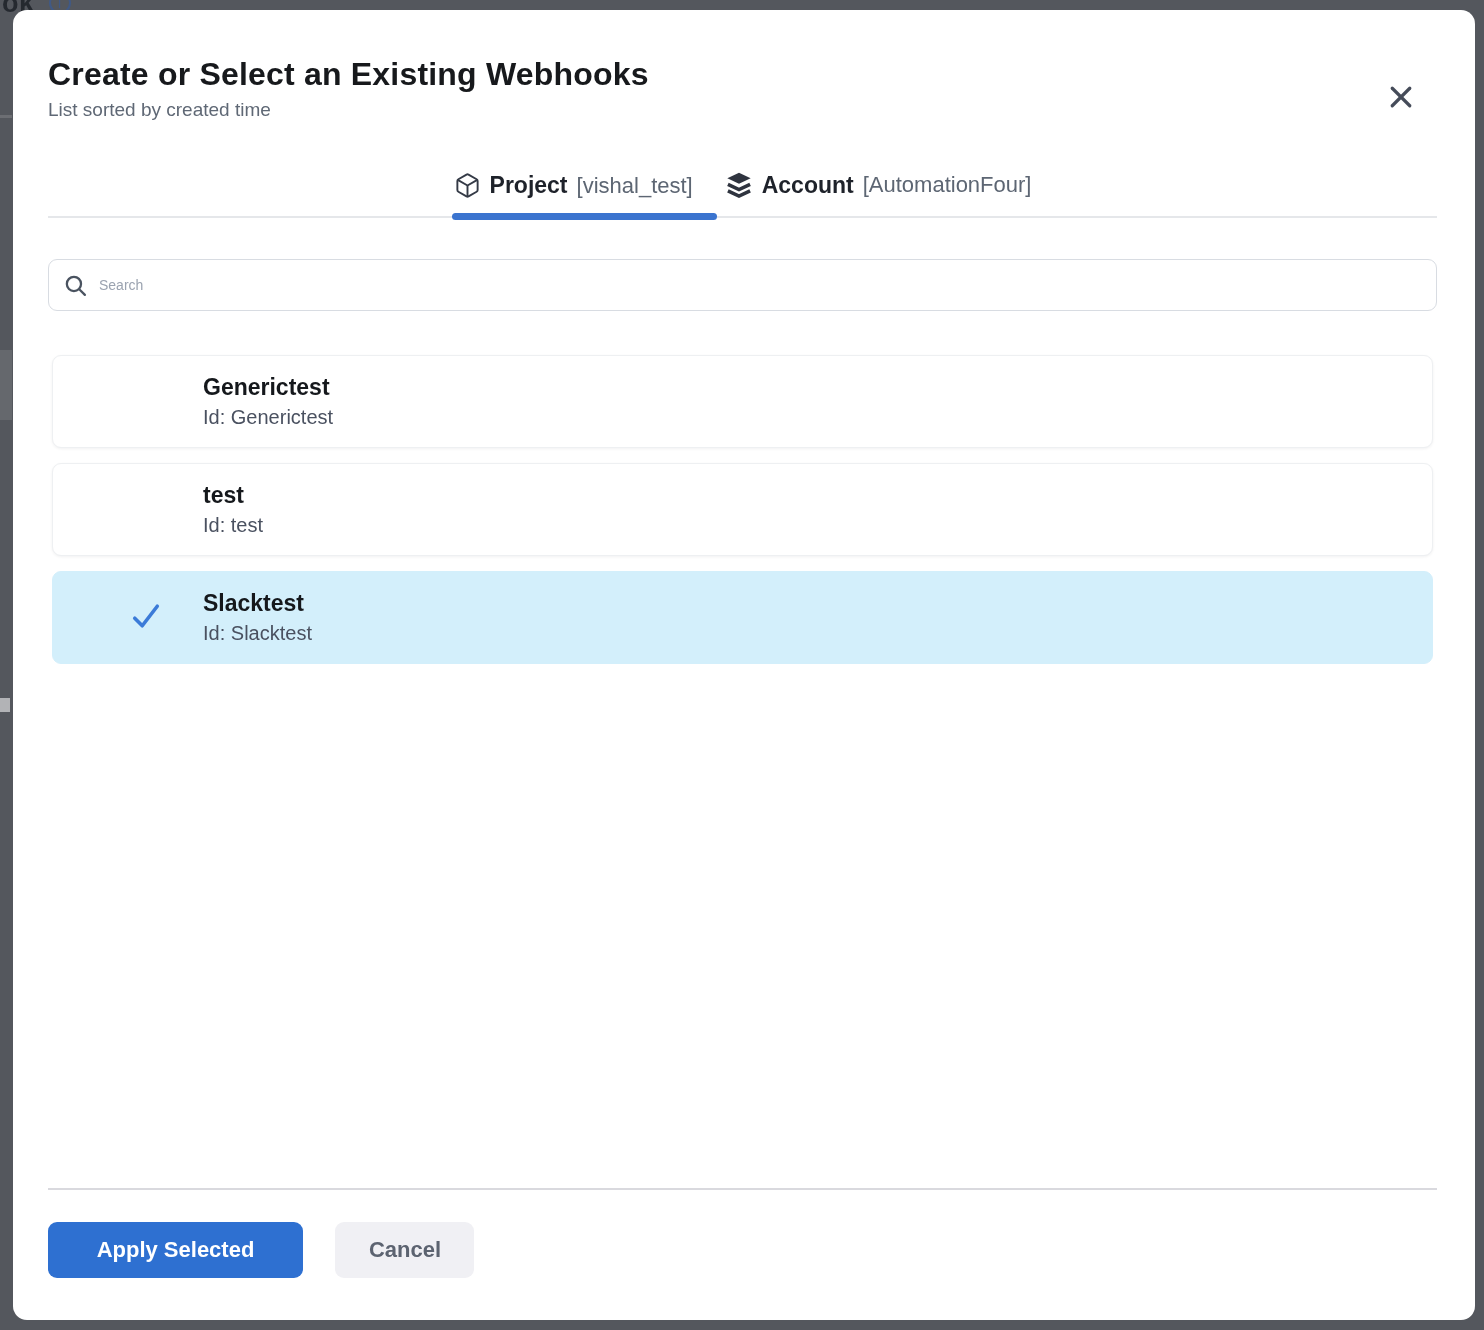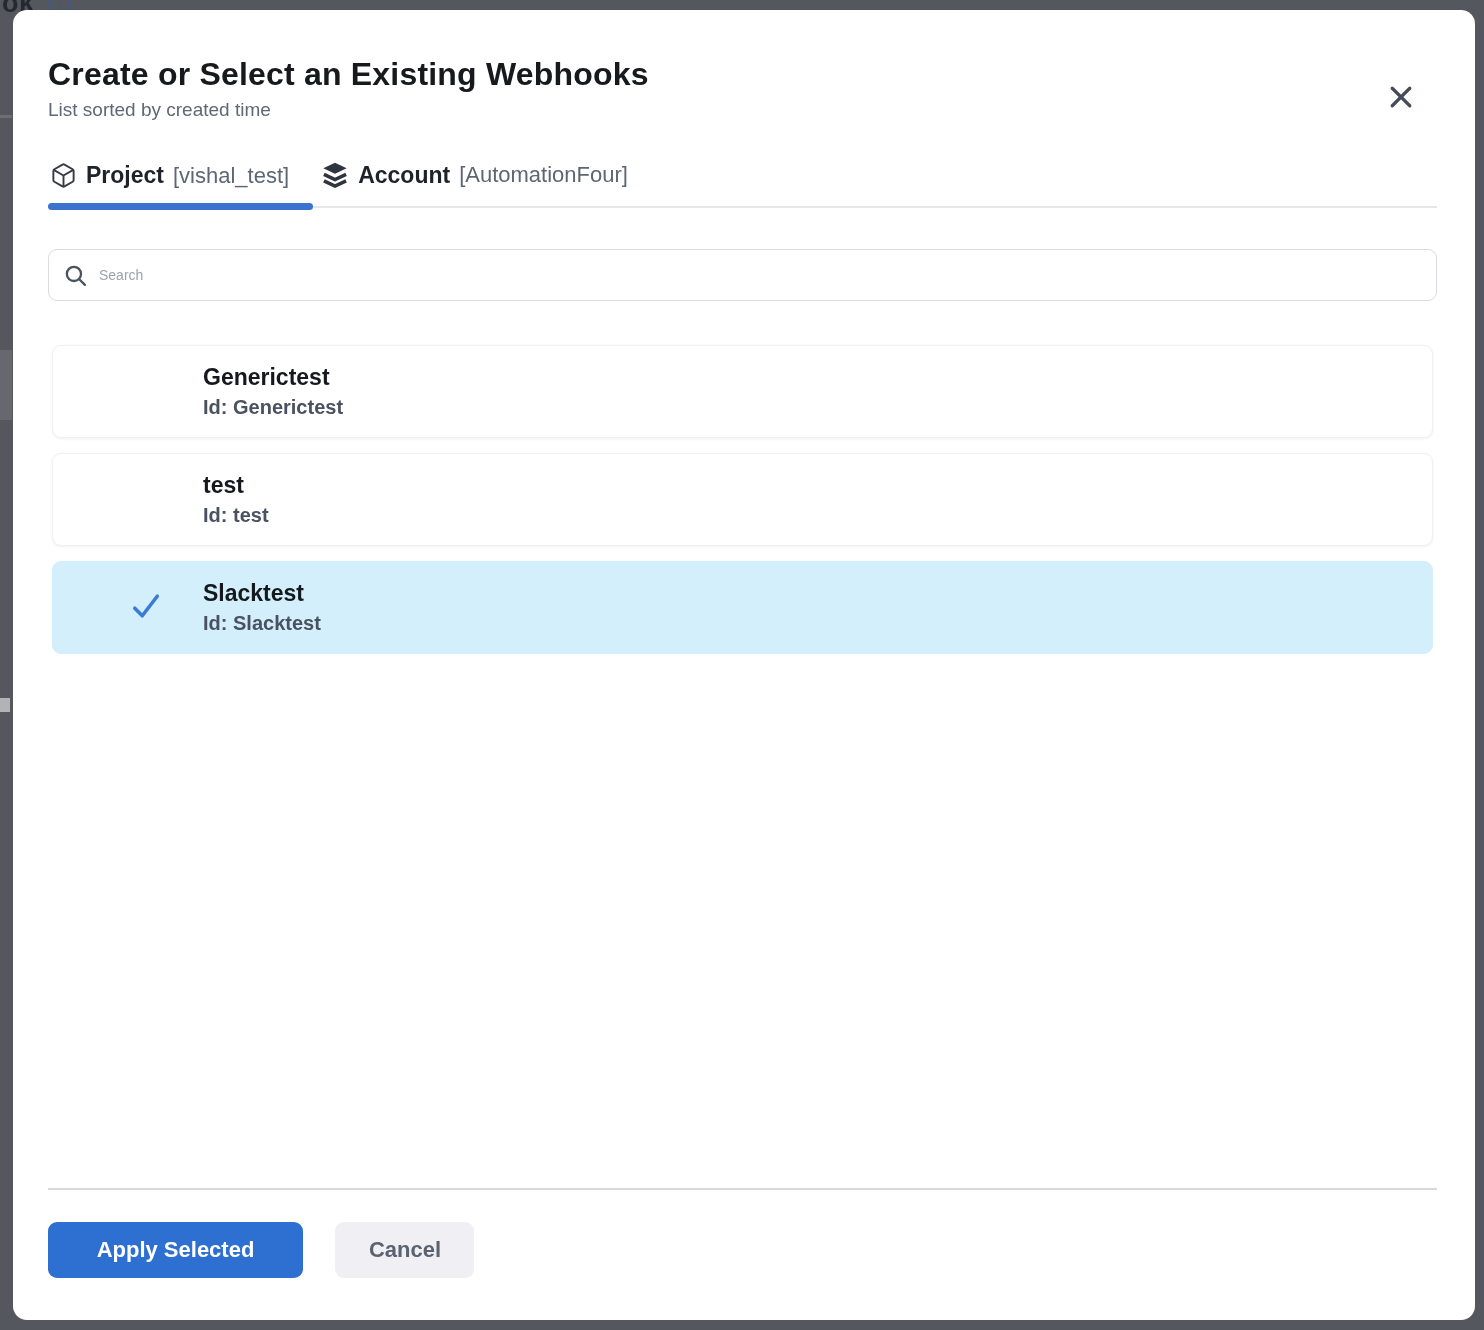--- a/index.html
+++ b/index.html
@@ -33,23 +33,24 @@
   .modal-title { font-size:32px; font-weight:700; color:#17191c; letter-spacing:.2px; }
   .modal-subtitle { margin-top:6px; font-size:19px; color:#5f6875; }
   .close-btn {
     position:absolute; top:70px; right:56px; width:36px; height:36px;
     display:flex; align-items:center; justify-content:center; cursor:pointer;
     background:none; border:none;
   }
 
   
   .tabs {
-    margin-top:34px;
+    margin-top:44px;
     display:flex; align-items:flex-end; gap:28px;
     border-bottom:2px solid #e5e7ea;
+    justify-content:center;
   }
   .tab {
     position:relative;
     display:flex; align-items:center; gap:9px;
     padding:6px 2px 17px 2px;
     cursor:pointer;
   }
   .tab .tlabel { font-size:23px; font-weight:600; color:#1e222a; }
   .tab .tscope { font-size:22px; font-weight:400; color:#5d6673; }
   .tab .ticon { display:flex; align-items:center; }
@@ -81,21 +82,21 @@
     box-shadow:0 1px 3px rgba(20,24,35,.06);
     cursor:pointer;
     padding-left:36px;
   }
   .list-item.selected {
     background:#d3effb; border-color:#d3effb; box-shadow:none;
   }
   .check-cell { width:114px; display:flex; align-items:center; justify-content:center; }
   .item-text { display:flex; flex-direction:column; gap:5px; }
   .item-name { font-size:23px; font-weight:700; color:#15181c; }
-  .item-id { font-size:20px; color:#4a5160;font-weight:bold; }
+  .item-id { font-size:20px; color:#4a5160; }
 
   
   .footer { margin-top:auto; }
   .footer-divider { height:2px; background:#d9d9de; margin-bottom:32px; }
   .btn {
     height:56px; border:none; border-radius:9px; font-size:22px; font-weight:700;
     font-family:Liberation Sans, sans-serif; cursor:pointer;
   }
   .btn-apply { width:255px; background:#2e70d1; color:#ffffff; }
   .btn-cancel { width:139px; background:#f0f0f4; color:#5c6370; margin-left:28px; }

